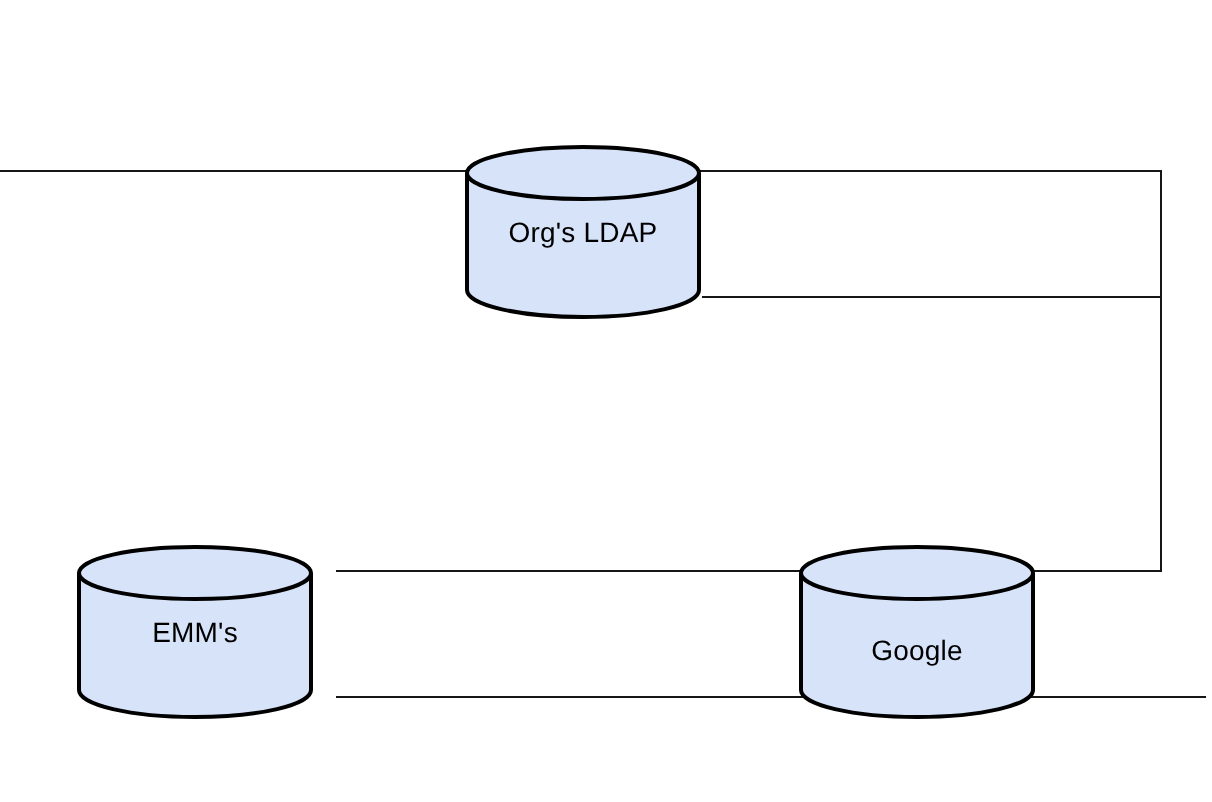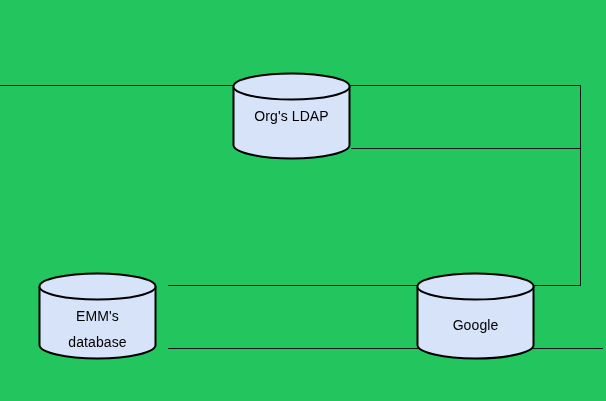--- a/index.html
+++ b/index.html
@@ -44,29 +44,29 @@
     left: 0;
     right: 0;
     text-align: center;
     color: #000000;
     font-size: 14px;
     line-height: 26px;
     letter-spacing: 0.1px;
   }
   .node-ldap   { left: 232px; top: 72px; }
   .node-emm    { left: 38px;  top: 272px; }
-  .node-google { left: 416px; top: 272px; }
+  .node-google { left: 399px; top: 272px; }
   .node-ldap .label,
   .node-emm .label   { top: 31px; }
   .node-google .label { top: 40px; }
 </style>
 </head>
 <body>
 
-<div class="stage" style="background: #22c55e;">
+<div class="stage" style="background: #ffffff;">
 
   <div class="connector-layer">
       <div class="conn" style="left: 0px; top: 85px; width: 580px; height: 1px; background: rgb(22, 22, 22);"></div>
       <div class="conn" style="left: 351px; top: 148px; width: 229px; height: 1px; background: rgb(22, 22, 22);"></div>
       <div class="conn" style="left: 580px; top: 85px; width: 1px; height: 201px; background: rgb(22, 22, 22);"></div>
       <div class="conn" style="left: 168px; top: 285px; width: 412px; height: 1px; background: rgb(22, 22, 22);"></div>
       <div class="conn" style="left: 168px; top: 348px; width: 435px; height: 1px; background: rgb(22, 22, 22);"></div>
     </div>
 
   <div class="node node-ldap">
@@ -79,21 +79,20 @@
     </div>
   </div>
 
   <div class="node node-emm">
     <svg width="119" height="88" viewBox="0 0 119 88">
       <path class="cyl" d="M1.5,14.5 V73 A58,13.5 0 0 0 117.5,73 V14.5" fill="#d7e3f9"></path>
       <ellipse class="cyl" cx="59.5" cy="14.5" rx="58" ry="13" fill="#d7e3f9"></ellipse>
     </svg>
     <div class="label">
       <div>EMM's</div>
-      <div>database</div>
     </div>
   </div>
 
   <div class="node node-google">
     <svg width="119" height="88" viewBox="0 0 119 88">
       <path class="cyl" d="M1.5,14.5 V73 A58,13.5 0 0 0 117.5,73 V14.5" fill="#d7e3f9"></path>
       <ellipse class="cyl" cx="59.5" cy="14.5" rx="58" ry="13" fill="#d7e3f9"></ellipse>
     </svg>
     <div class="label">
       <div>Google</div>

